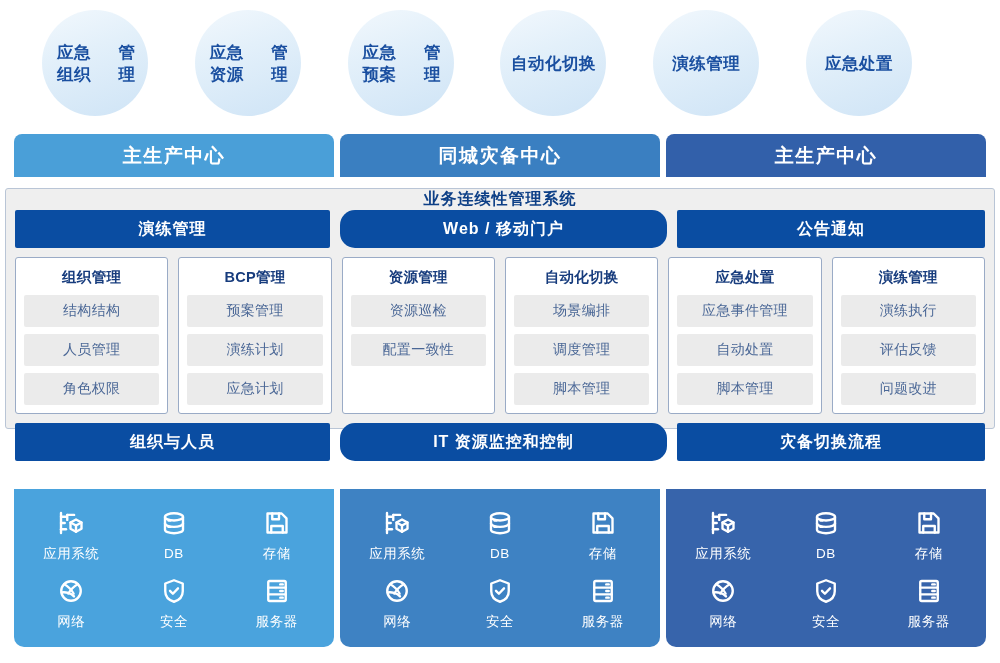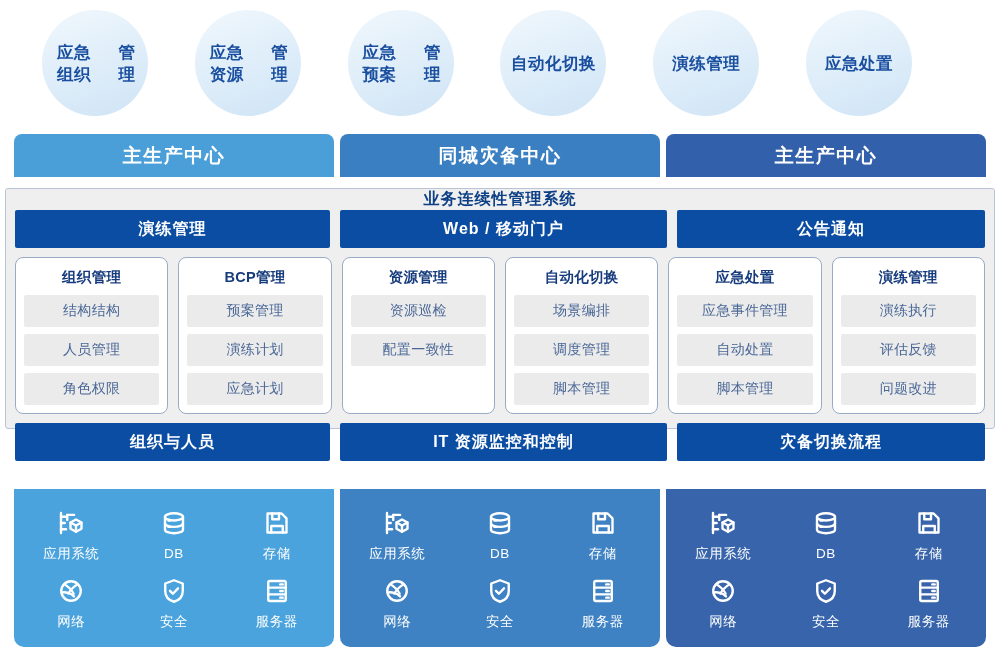--- a/index.html
+++ b/index.html
@@ -143,34 +143,34 @@
     height: 38px;
     display: flex;
     align-items: center;
     justify-content: center;
     font-size: 16px;
     font-weight: bold;
     letter-spacing: 1px;
     border-radius: 2px;
   }
   .seg-1 { flex: 0 0 315px; }
-  .seg-2 { flex: 0 0 327px; }
+  .seg-2 { flex: 0 0 327px; border-radius: 15px; }
   .seg-3 { flex: 1; text-align: right; }
 
   .cards-row {
     flex: 1;
     display: flex;
     gap: 10px;
     margin: 9px 0;
   }
   .card {
     flex: 1;
     background: #ffffff;
     border: 1.4px solid #9aabc6;
-    border-radius: 8px;
+    border-radius: 3px;
     padding: 10px 8px 8px;
     box-sizing: border-box;
     display: flex;
     flex-direction: column;
     gap: 7px;
   }
   .card-title {
     text-align: center;
     font-size: 14.5px;
     font-weight: bold;

